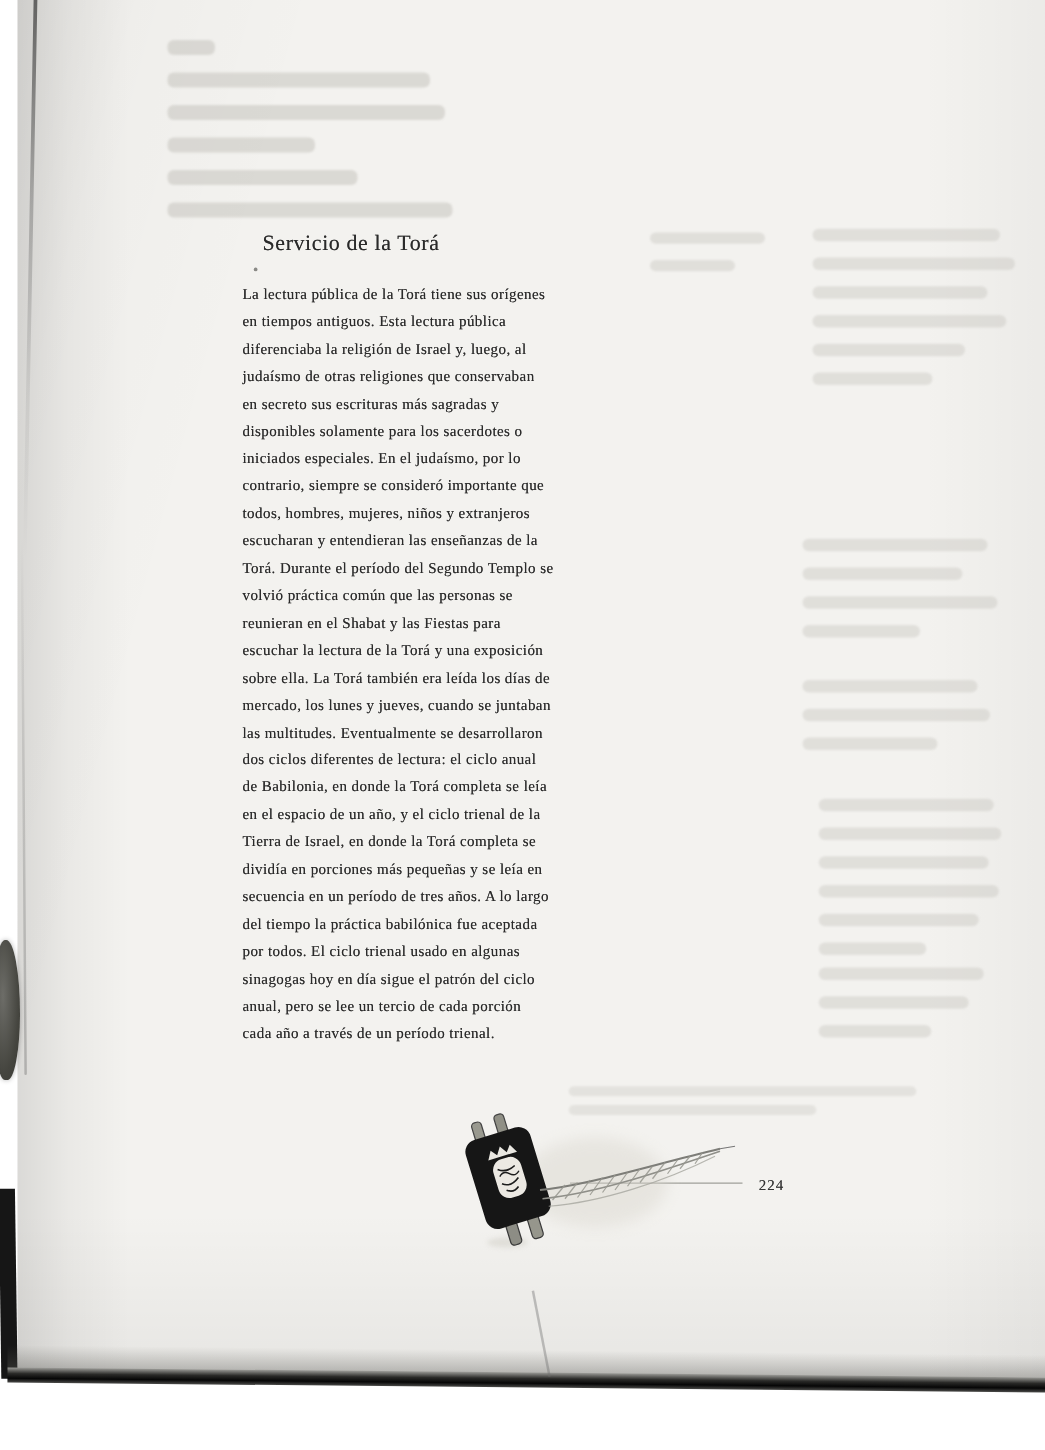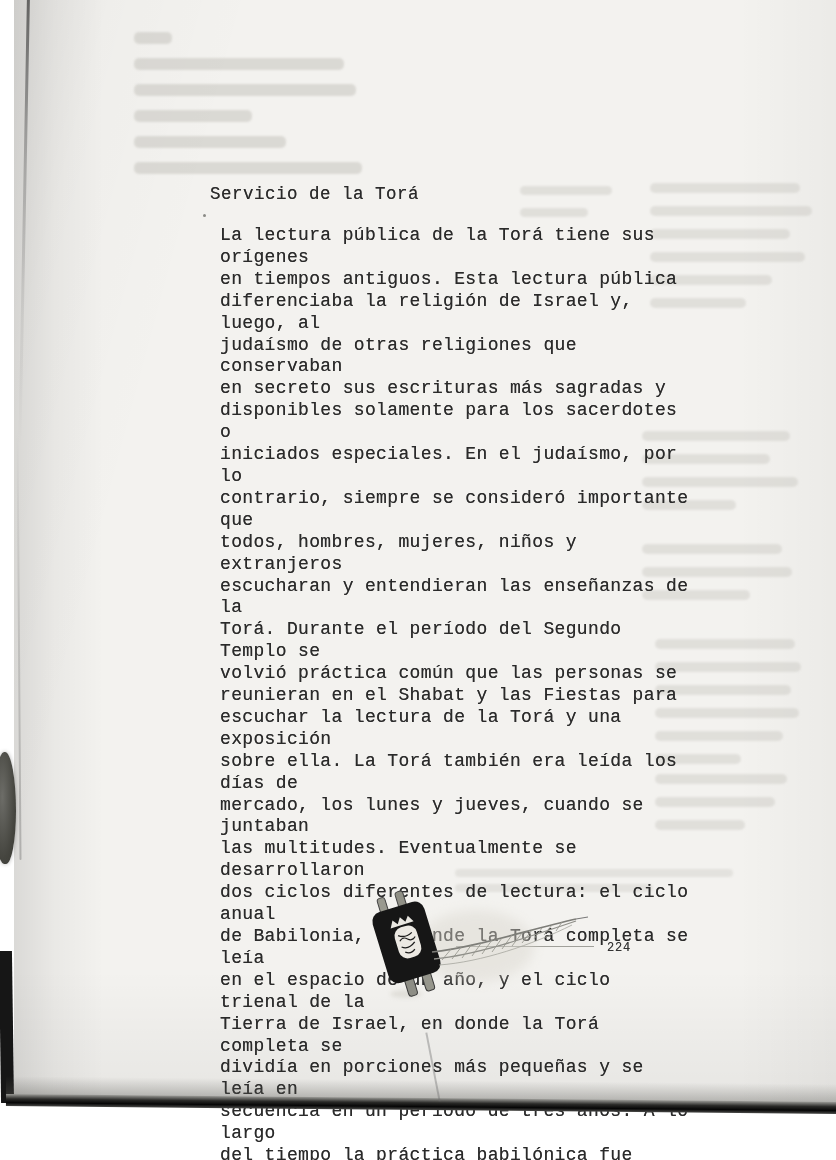--- a/index.html
+++ b/index.html
@@ -2,21 +2,21 @@
 <html style="--paper: #f3f2ef; --ink: #2a2a2a; --scan-bg: #ffffff; --scan-edge: #161616; --ghost: #bdbbb4;"><head>
 <meta charset="utf-8">
 <style>
   :root{
     --paper:#f3f2ef; --ink:#2a2a2a; --scan-bg:#ffffff; --scan-edge:#161616; --ghost:#bdbbb4;
   }
   html,body{margin:0;padding:0;background:#fff;}
   .scan{
     position:relative; width:836px; height:1160px; overflow:hidden;
     background:var(--scan-bg);
-    font-family:Liberation Mono, monospace;
+    font-family:Liberation Serif, serif;
   }
   .abs{position:absolute;}
   
   .paper{
     left:14px; top:0; width:822px; height:1102px;
     background:
       linear-gradient(105deg, rgba(0,0,0,.06) 0, rgba(0,0,0,.015) 9%, rgba(0,0,0,0) 22%),
       linear-gradient(to left, rgba(0,0,0,.03), rgba(0,0,0,0) 12%),
       linear-gradient(to bottom, rgba(0,0,0,0) 88%, rgba(0,0,0,.05) 100%),
       var(--paper);
@@ -58,22 +58,22 @@
     left:432px; top:1032px; width:2px; height:70px; background:rgba(110,110,110,.4);
     transform:rotate(-11deg);
   }
   
   .title{
     left:210px; top:184px; font-size:17.5px; letter-spacing:.5px; color:var(--ink);
     text-shadow:0 0 .5px rgba(40,40,40,.7); white-space:nowrap;
   }
   .dot-artifact{ left:203px; top:214px; width:3px; height:3px; border-radius:50%; background:#8a8a86;}
   .body-text{
-    left:220px; top:225px; width:470px;
-    font-size:18px; line-height:21.9px; letter-spacing:.35px; color:var(--ink);
+    left:194px; top:225px; width:470px;
+    font-size:12px; line-height:21.9px; letter-spacing:.35px; color:var(--ink);
     white-space:pre-line; text-shadow:0 0 .5px rgba(40,40,40,.7);
   }
   .page-number{
     left:607px; top:941px; font-size:12px; letter-spacing:.8px; color:#333;
     text-shadow:0 0 .4px rgba(50,50,50,.6);
   }
   .footer-rule{ left:456px; top:946px; width:138px; height:1px; background:#a0a09a; }
   
   .ghost i{display:block; height:10px; margin-bottom:13px; border-radius:5px;
            background:var(--ghost); opacity:.34; filter:blur(.8px);}

